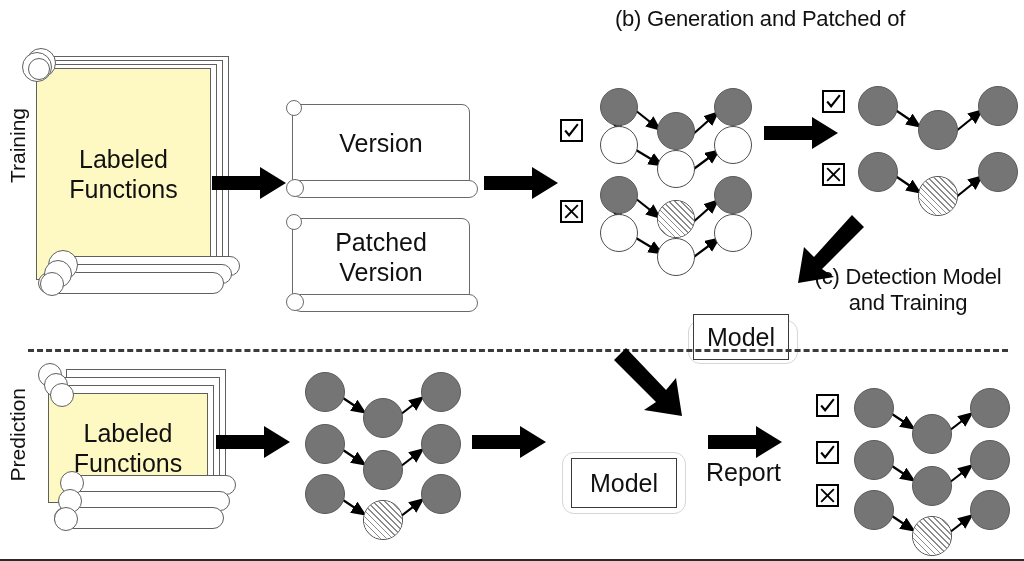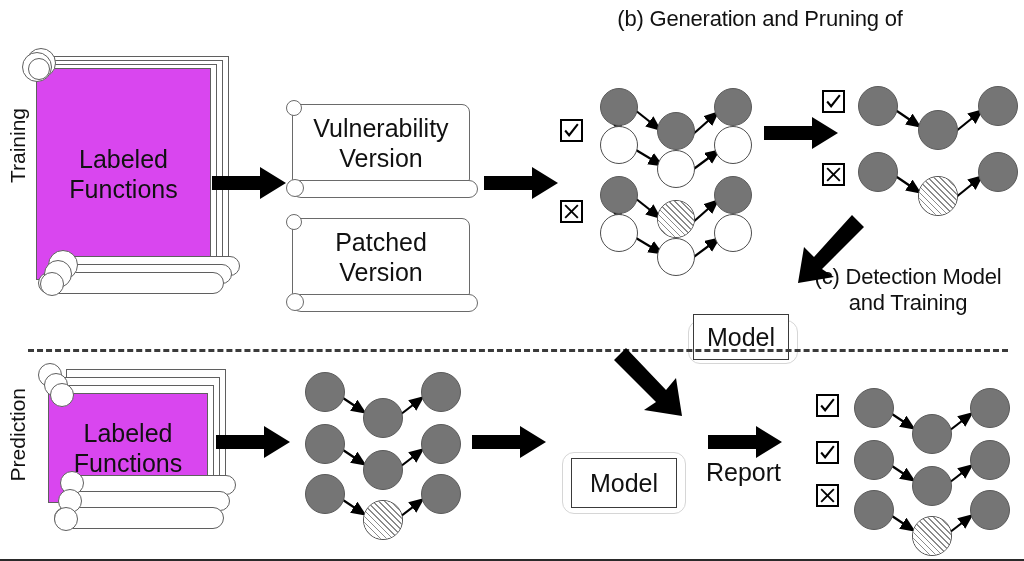--- a/index.html
+++ b/index.html
@@ -42,21 +42,21 @@
   .scroll-wrap{position:absolute;}
   .scroll{
     position:absolute;
     border:1.4px solid #5f5f5f;
     background:#fff;
     box-sizing:border-box;
   }
   .scroll-body{
     position:absolute;
     border:1.4px solid #5f5f5f;
-    background:#d946ef;
+    background:#fef9c3;
     box-sizing:border-box;
     display:flex;align-items:center;justify-content:center;
     text-align:center;
     font-size:25px;line-height:1.22;color:#111;
   }
   .roll{
     position:absolute;
     border:1.4px solid #5f5f5f;
     border-radius:40px;
     background:#fff;
@@ -150,21 +150,21 @@
     position:absolute;font-size:25px;color:#111;
   }
 </style>
 </head>
 <body>
 
 <div id="canvas">
 
 
   <div class="caption" style="left:570px;top:6px;width:380px;">
-    <div>(b) Generation and Pruning of</div>
+    <div>(b) Generation and Patched of</div>
   </div>
 
   <div class="caption" style="left:784px;top:264px;width:248px;text-align:center;">
     <div>(c)  Detection Model</div>
     <div>and Training</div>
   </div>
 
   <div class="vlabel" style="left:6px;top:108px;">Training</div>
   <div class="vlabel" style="left:6px;top:388px;">Prediction</div>
 
@@ -195,21 +195,20 @@
 
   <div class="arrow" style="left:212px;top:165px;width:76px;height:36px;">
     <svg width="76" height="36" viewBox="0 0 76 36">
       <polygon points="0,11 48,11 48,2 74,18 48,34 48,25 0,25" fill="#000"></polygon>
     </svg>
   </div>
 
   <div class="vcard" style="left:282px;top:104px;width:200px;height:96px;">
     <div class="sheet">
       <div>
-        <div>Vulnerability</div>
         <div>Version</div>
       </div>
     </div>
     <div class="botroll"></div>
     <div class="topcurl"></div>
     <div class="botcurl"></div>
   </div>
 
   <div class="vcard" style="left:282px;top:218px;width:200px;height:96px;">
     <div class="sheet">

